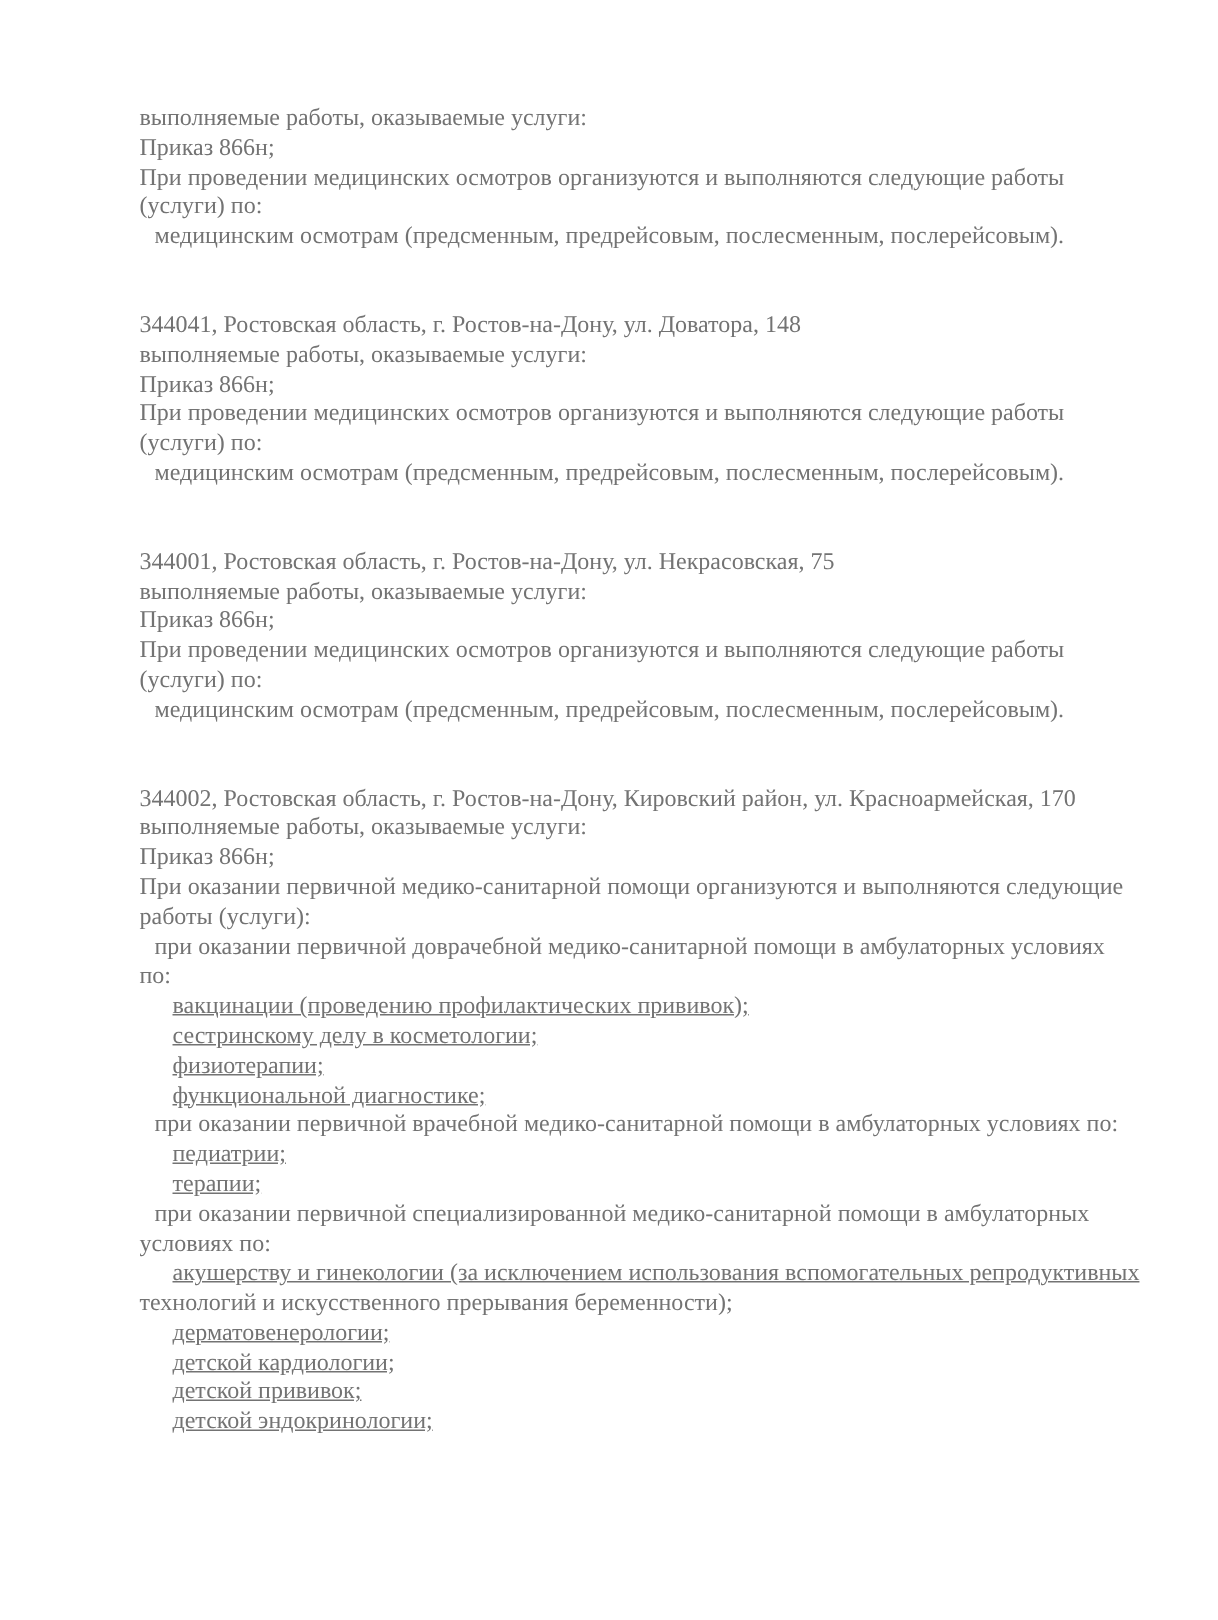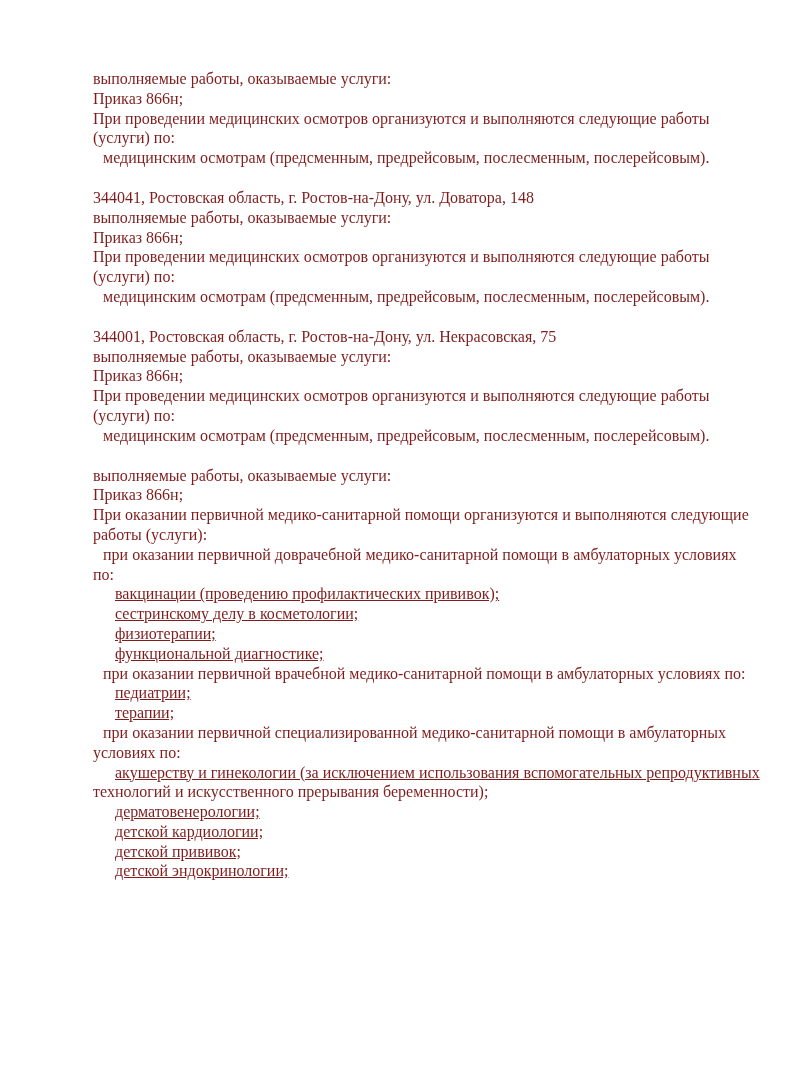--- a/index.html
+++ b/index.html
@@ -13,25 +13,25 @@
     position: relative;
   }
   .page {
     box-sizing: border-box;
     width: 812px;
     height: 1080px;
     padding: 69px 50px 0 93px;
     font-family: "Liberation Serif", "DejaVu Serif", serif;
     font-size: 16px;
     line-height: 19.8px;
-    color: #7f1d1d;
+    color: #737373;
     background: #ffffff;
   }
   .sec { margin: 0; }
-  .sec + .sec { margin-top: 20px; }
+  .sec + .sec { margin-top: 39px; }
   .ln {
     white-space: nowrap;
   }
   .i1 { text-indent: 10px; }
   .i2 { text-indent: 22px; text-decoration: underline; }
 </style>
 </head>
 <body>
 
 <div class="page">
@@ -56,20 +56,21 @@
   <div class="sec">
     <div class="ln">344001, Ростовская область, г. Ростов-на-Дону, ул. Некрасовская, 75</div>
     <div class="ln">выполняемые работы, оказываемые услуги:</div>
     <div class="ln">Приказ 866н;</div>
     <div class="ln">При проведении медицинских осмотров организуются и выполняются следующие работы</div>
     <div class="ln">(услуги) по:</div>
     <div class="ln i1">медицинским осмотрам (предсменным, предрейсовым, послесменным, послерейсовым).</div>
   </div>
 
   <div class="sec">
+    <div class="ln">344002, Ростовская область, г. Ростов-на-Дону, Кировский район, ул. Красноармейская, 170</div>
     <div class="ln">выполняемые работы, оказываемые услуги:</div>
     <div class="ln">Приказ 866н;</div>
     <div class="ln">При оказании первичной медико-санитарной помощи организуются и выполняются следующие</div>
     <div class="ln">работы (услуги):</div>
     <div class="ln i1">при оказании первичной доврачебной медико-санитарной помощи в амбулаторных условиях</div>
     <div class="ln">по:</div>
     <div class="ln i2">вакцинации (проведению профилактических прививок);</div>
     <div class="ln i2">сестринскому делу в косметологии;</div>
     <div class="ln i2">физиотерапии;</div>
     <div class="ln i2">функциональной диагностике;</div>

